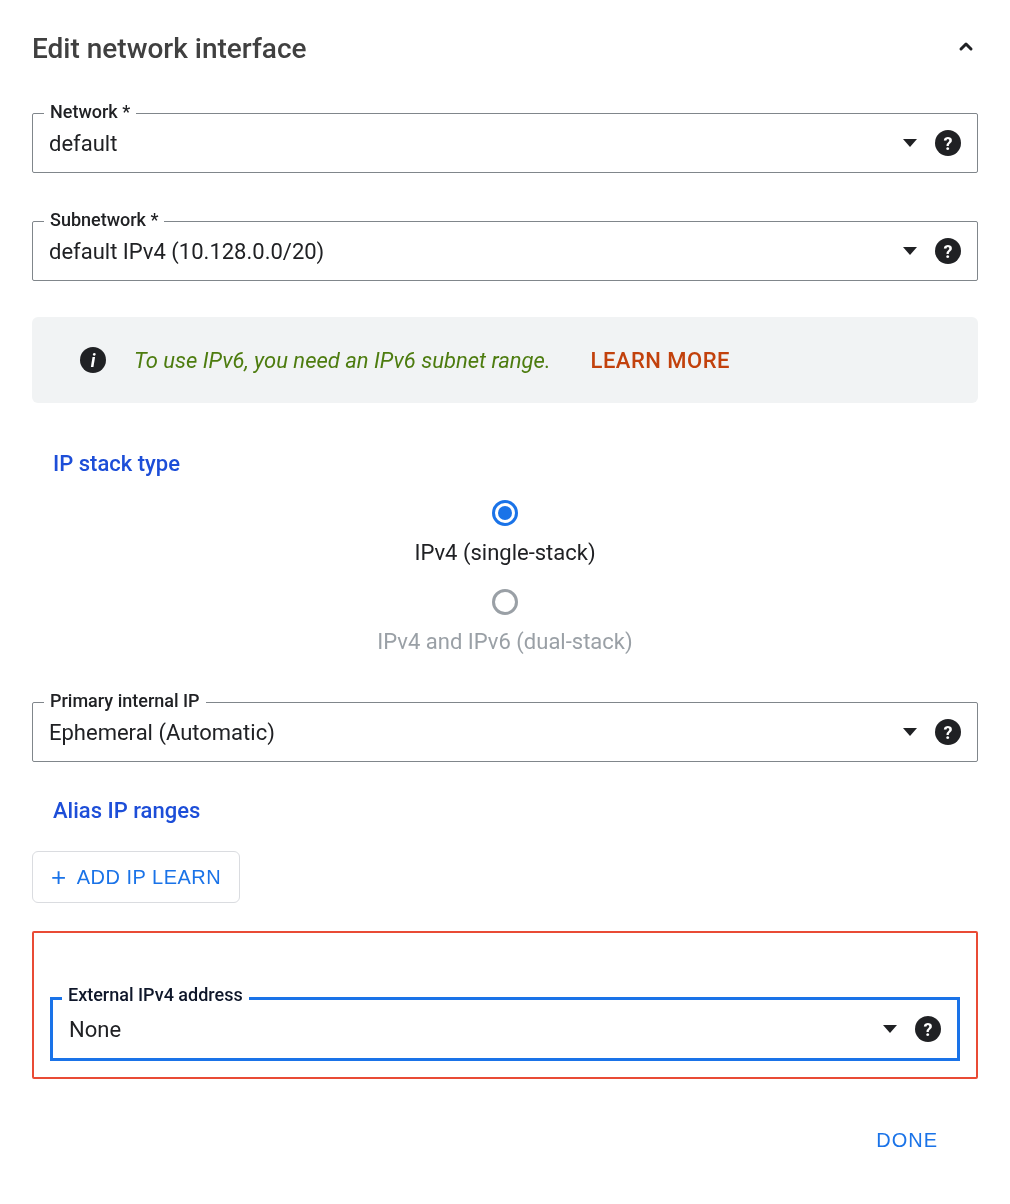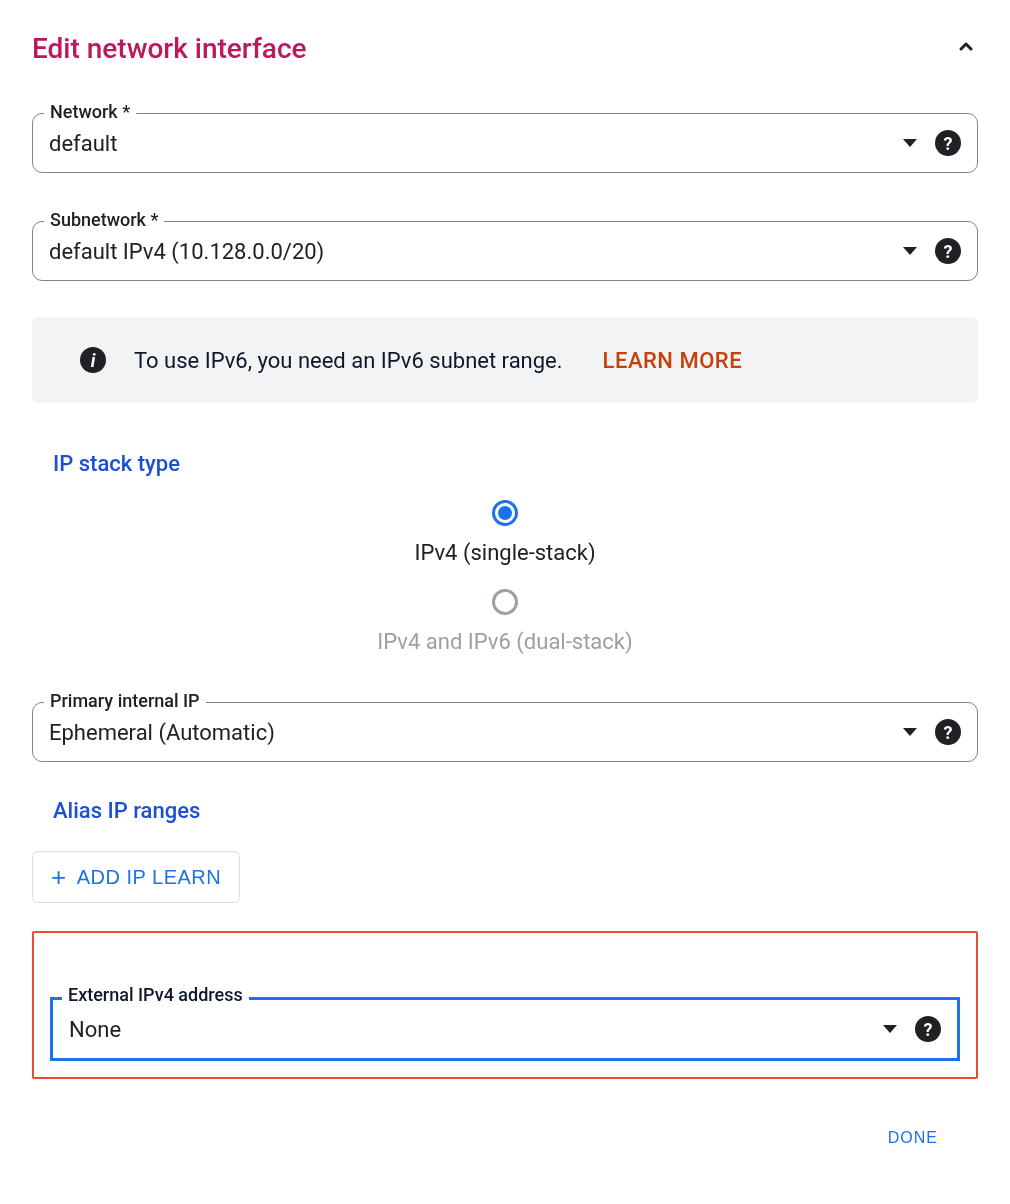--- a/index.html
+++ b/index.html
@@ -16,21 +16,21 @@
     }
     .header {
       display: flex;
       justify-content: space-between;
       align-items: center;
       margin-bottom: 40px;
     }
     .title {
       font-size: 28px;
       font-weight: 500;
-      color: #be185d;
+      color: #404040;
     }
     .chevron-up {
       width: 24px;
       height: 24px;
       cursor: pointer;
     }
     .field-group {
       position: relative;
       margin-bottom: 36px;
       margin-top: 48px;
@@ -42,21 +42,21 @@
       background: #fff;
       padding: 0 6px;
       font-size: 18px;
       color: #202124;
       font-weight: 500;
     }
     .select-box {
       display: flex;
       align-items: center;
       border: 1px solid #80868b;
-      border-radius: 10px;
+      border-radius: 2px;
       padding: 16px 16px;
       font-size: 22px;
       color: #202124;
       cursor: pointer;
       background: #fff;
     }
     .select-box .value {
       flex: 1;
     }
     .dropdown-arrow {
@@ -100,21 +100,22 @@
       display: flex;
       align-items: center;
       justify-content: center;
       font-size: 18px;
       font-weight: 700;
       font-style: italic;
       flex-shrink: 0;
       margin-left: 24px;
     }
     .info-text {
-      color: #0f172a;
+      color: #4d7c0f;
+      font-style: italic;
     }
     .learn-more {
       color: #c2410c;
       font-weight: 500;
       letter-spacing: 0.5px;
       cursor: pointer;
       margin-left: 12px;
     }
     .section-label {
       font-size: 22px;
@@ -197,21 +198,21 @@
       color: #0f172a;
       top: -13px;
     }
     .done-row {
       display: flex;
       justify-content: flex-end;
       padding-right: 20px;
     }
     .done-button {
       color: #1a73e8;
-      font-size: 16px;
+      font-size: 20px;
       font-weight: 500;
       letter-spacing: 1px;
       cursor: pointer;
       background: none;
       border: none;
       padding: 10px 20px;
     }
   </style>
 </head>
 <body>

